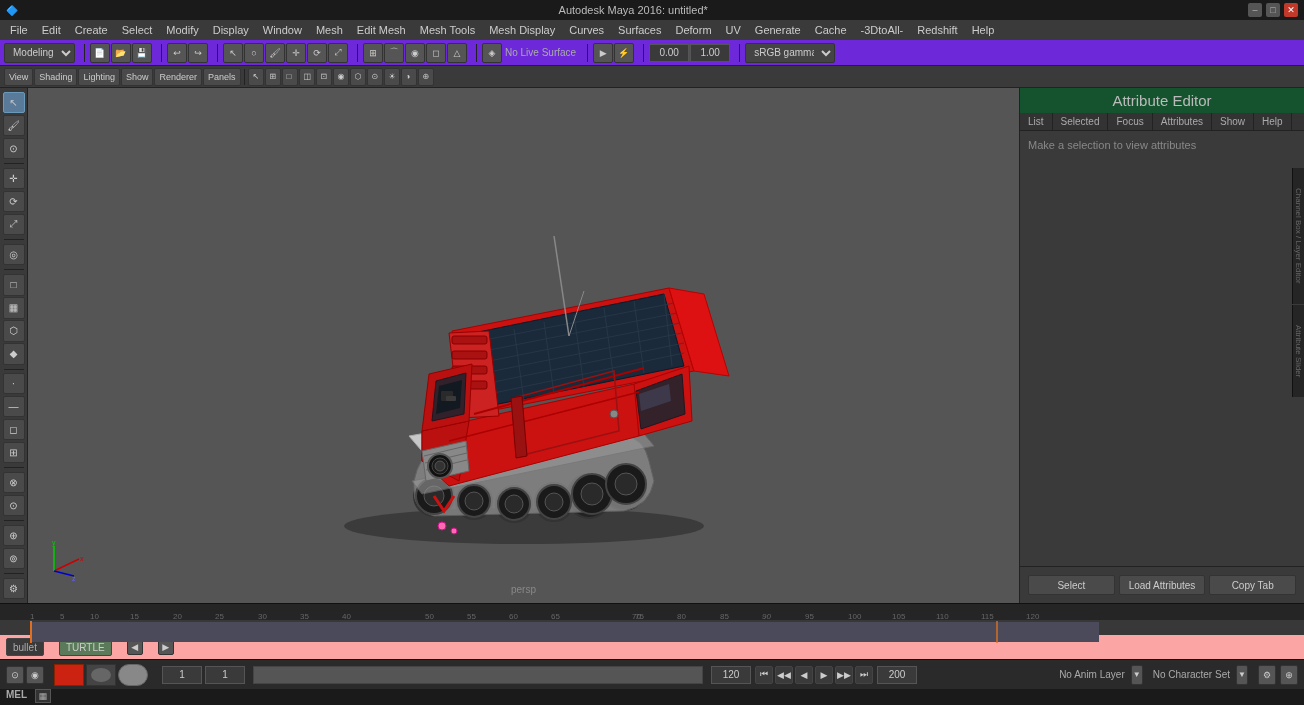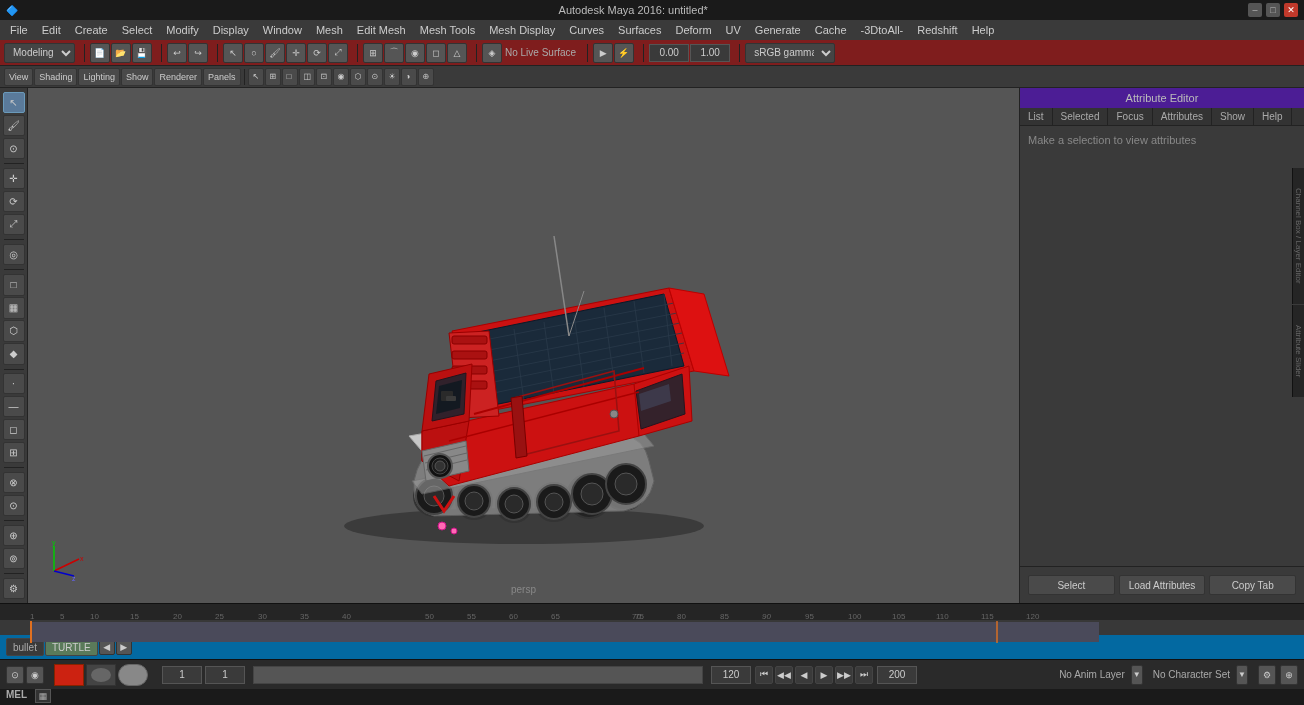--- a/index.html
+++ b/index.html
@@ -20,21 +20,21 @@
 
     
     #menu-bar {
       width: 100%; height: 20px; background: #3a3a3a;
       display: flex; align-items: center; padding: 0 4px; gap: 2px;
     }
     .menu-item { padding: 2px 6px; color: #ccc; cursor: pointer; font-size: 11px; }
 
     
     #toolbar {
-      width: 100%; height: 26px; background: #7f1d1d;
+      width: 100%; height: 26px; background: #6d28d9;
       display: flex; align-items: center; padding: 0 4px; gap: 2px; border-bottom: 1px solid #222;
     }
     .toolbar-group { display: flex; align-items: center; gap: 1px; margin-right: 4px; }
     .tb-btn { width: 20px; height: 20px; background: #555; border: 1px solid #333; border-radius: 2px; display: flex; align-items: center; justify-content: center; cursor: pointer; font-size: 9px; color: #ccc; }
     .tb-dropdown { height: 20px; background: #444; border: 1px solid #333; color: #ccc; font-size: 10px; padding: 0 4px; border-radius: 2px; cursor: pointer; }
     .tb-separator { width: 1px; height: 18px; background: #222; margin: 0 3px; }
     .tb-label { font-size: 10px; color: #aaa; margin: 0 2px; }
     .tb-input { width: 40px; height: 18px; background: #3a3a3a; border: 1px solid #555; color: #ccc; font-size: 10px; padding: 0 3px; text-align: center; }
 
     
@@ -57,21 +57,21 @@
     #viewport-label { position: absolute; bottom: 8px; left: 50%; transform: translateX(-50%); color: #888; font-size: 10px; }
     
     
     #viewport-content { width: 100%; height: 100%; display: flex; align-items: center; justify-content: center; }
 
     
     #right-panel {
       width: 285px; background: #3a3a3a; border-left: 1px solid #222;
       display: flex; flex-direction: column;
     }
-    #attr-editor-title { background: #4c1d95; padding: 4px 8px; font-size: 11px; color: #bbb; text-align: center; }
+    #attr-editor-title { background: #14532d; padding: 4px 8px; font-size: 15px; color: #bbb; text-align: center; }
     #attr-tabs { display: flex; border-bottom: 1px solid #222; background: #333; }
     .attr-tab { padding: 3px 8px; font-size: 10px; color: #aaa; cursor: pointer; border-right: 1px solid #222; }
     #attr-content { flex: 1; padding: 8px; color: #888; font-size: 11px; }
     #attr-bottom { padding: 8px; display: flex; gap: 4px; border-top: 1px solid #222; }
     .attr-bottom-btn { flex: 1; height: 20px; background: #4a4a4a; border: 1px solid #333; color: #ccc; font-size: 10px; cursor: pointer; border-radius: 2px; display: flex; align-items: center; justify-content: center; }
 
     
     #timeline-area { height: 56px; background: #2e2e2e; border-top: 1px solid #111; display: flex; flex-direction: column; }
     #timeline-ruler { height: 16px; background: #2a2a2a; display: flex; align-items: center; padding: 0 30px 0 30px; overflow: hidden; position: relative; }
     #timeline-track { flex: 1; background: #333; position: relative; margin: 0; display: flex; align-items: center; }
@@ -87,21 +87,21 @@
     .frame-input { width: 40px; height: 18px; background: #3a3a3a; border: 1px solid #555; color: #ccc; font-size: 10px; padding: 0 3px; text-align: center; }
     #layer-label, #charset-label { font-size: 10px; color: #aaa; white-space: nowrap; }
 
     
     #status-bar { height: 16px; background: #1a1a1a; display: flex; align-items: flex-start; padding: 0 6px; gap: 8px; font-size: 10px; color: #888; }
     #mel-label { color: #aaa; font-weight: bold; }
     #status-input { flex: 1; height: 14px; background: #1a1a1a; border: none; color: #aaa; font-size: 10px; outline: none; }
     #script-editor-btn { width: 16px; height: 14px; background: #333; border: 1px solid #555; color: #aaa; font-size: 9px; cursor: pointer; display: flex; align-items: center; justify-content: center; }
 
     
-    #timeline-row2 { display: flex; align-items: center; height: 24px; background: #0369a1; padding: 0 6px; gap: 1px; }
+    #timeline-row2 { display: flex; align-items: center; height: 24px; background: #fca5a5; padding: 0 6px; gap: 15px; }
     .playback-tag { height: 18px; padding: 0 6px; background: #3a3a3a; border: 1px solid #444; border-radius: 2px; font-size: 10px; color: #aaa; cursor: pointer; display: flex; align-items: center; }
     .playback-tag.active { background: #5a7a5a; color: #ccc; }
 
     
     #viewport-toolbar {
       height: 22px; background: #3a3a3a; border-bottom: 1px solid #222;
       display: flex; align-items: center; padding: 0 4px; gap: 1px;
     }
     .vt-btn { height: 18px; padding: 0 4px; background: #4a4a4a; border: 1px solid #333; border-radius: 2px; font-size: 9px; color: #ccc; cursor: pointer; display: flex; align-items: center; }
     .vt-separator { width: 1px; height: 16px; background: #222; margin: 0 2px; }

